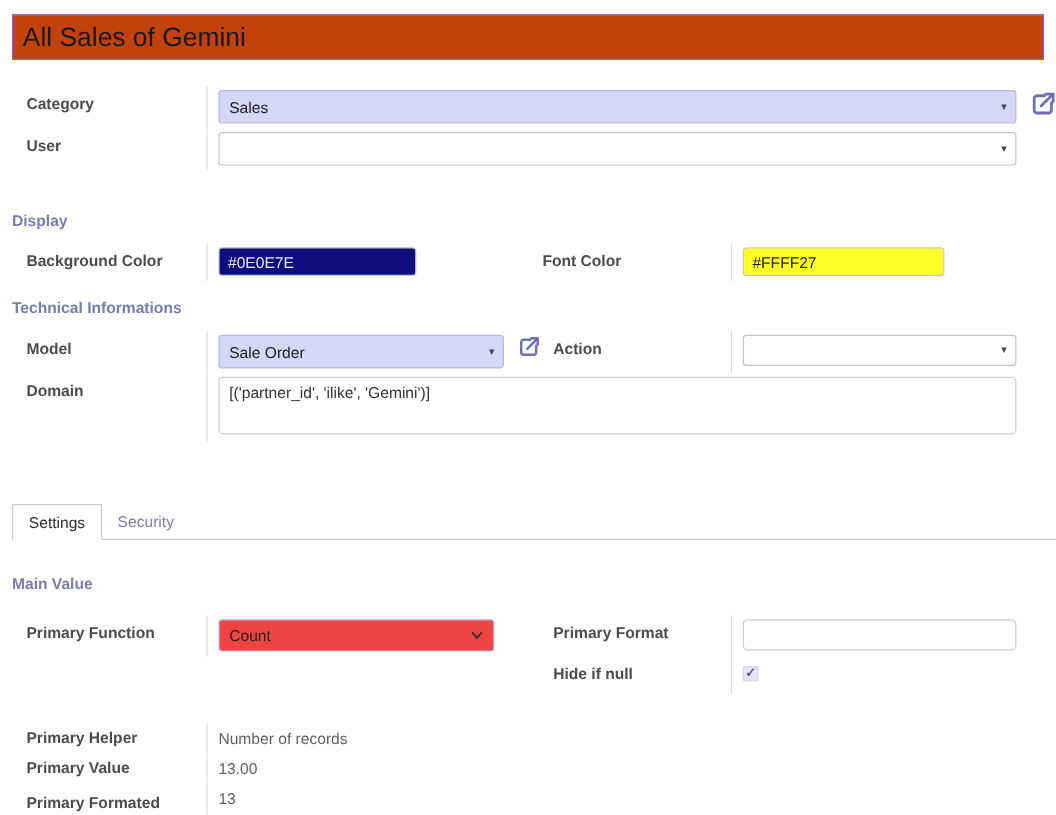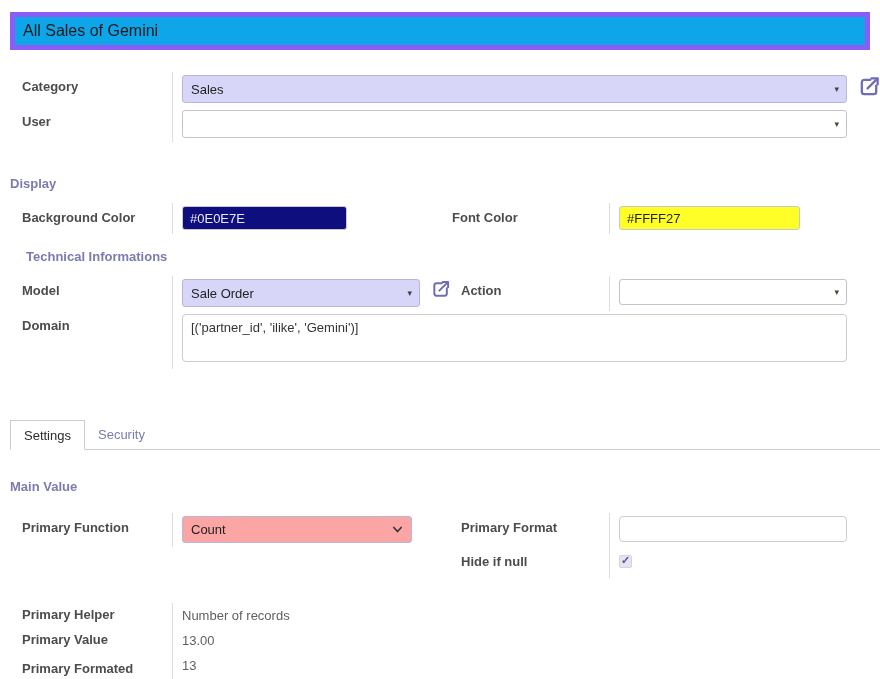--- a/index.html
+++ b/index.html
@@ -12,24 +12,24 @@
     height: 679px;
     overflow: hidden;
   }
   .sheet { width: 880px; padding: 12px 10px 0 10px; }
 
   
   .title-input {
     display: block;
     width: 860px;
     height: 38px;
-    background: #0ea5e9;
-    border: 5px solid #8b5cf6;
+    background: #c2410c;
+    border: 1px solid #8b5cf6;
     font-family: "Liberation Sans", sans-serif;
-    font-size: 16px;
+    font-size: 22px;
     color: #1a1a1a;
     padding: 0 8px;
     border-radius: 0;
     outline: none;
   }
 
   
   .group { margin: 12px; }
   .row2 { display: grid; grid-template-columns: 150px 1fr; }
   .row4 { display: grid; grid-template-columns: 150px 280px 157px 1fr; }
@@ -70,28 +70,28 @@
   .textbox {
     height: 24px;
     border: 1px solid #c9c9c9;
     border-radius: 3px;
     font-family: "Liberation Sans", sans-serif;
     font-size: 13px;
     padding: 0 7px;
     outline: none;
   }
   .bgcolor-input { width: 165px; }
-  .fontcolor-input { width: 181px; }
+  .fontcolor-input { width: 168px; }
   .format-input { width: 228px; height: 26px; border-radius: 4px; border-color: #ccc; color: #333; }
 
   .select-like {
     position: relative;
     width: 230px;
     height: 27px;
-    background: #fca5a5;
+    background: #ef4444;
     border: 1px solid #b9b7d8;
     border-radius: 3px;
     display: flex;
     align-items: center;
     padding: 0 26px 0 8px;
     color: #222;
     cursor: pointer;
   }
   .chev { position: absolute; right: 7px; top: 6px; pointer-events: none; }
 
@@ -128,21 +128,21 @@
     color: #55559b;
   }
 
   
   .section-heading {
     color: #7c7bad;
     font-size: 13px;
     font-weight: bold;
   }
   .h-display { margin-top: 34px; margin-bottom: 9px; }
-  .h-technical { margin-top: 15px; margin-bottom: 9px; margin-left: 16px; }
+  .h-technical { margin-top: 15px; margin-bottom: 9px; }
   .h-main { margin-top: 29px; margin-bottom: 19px; }
 
   
   .tabs {
     margin-top: 51px;
     border-bottom: 1px solid #ccc;
     display: flex;
     width: 870px;
   }
   .tab {

